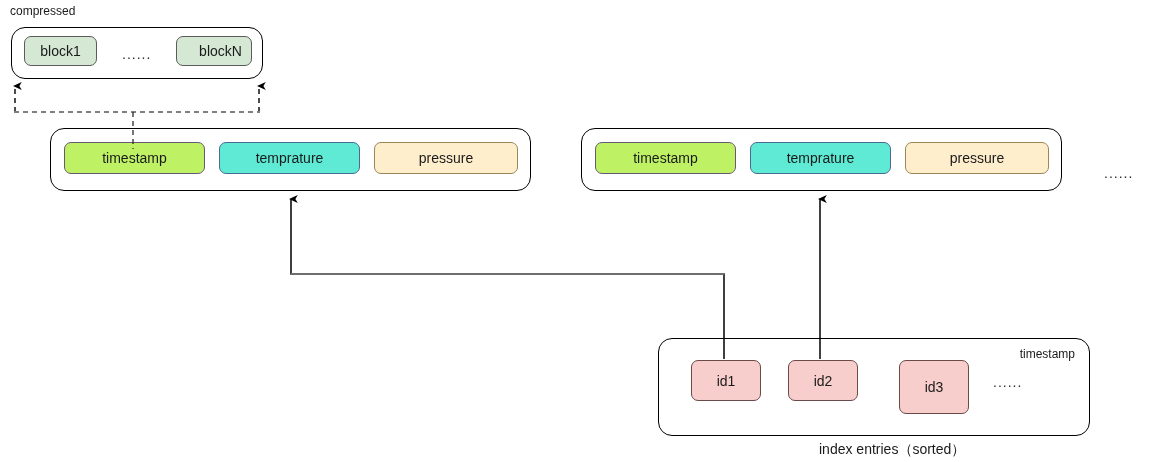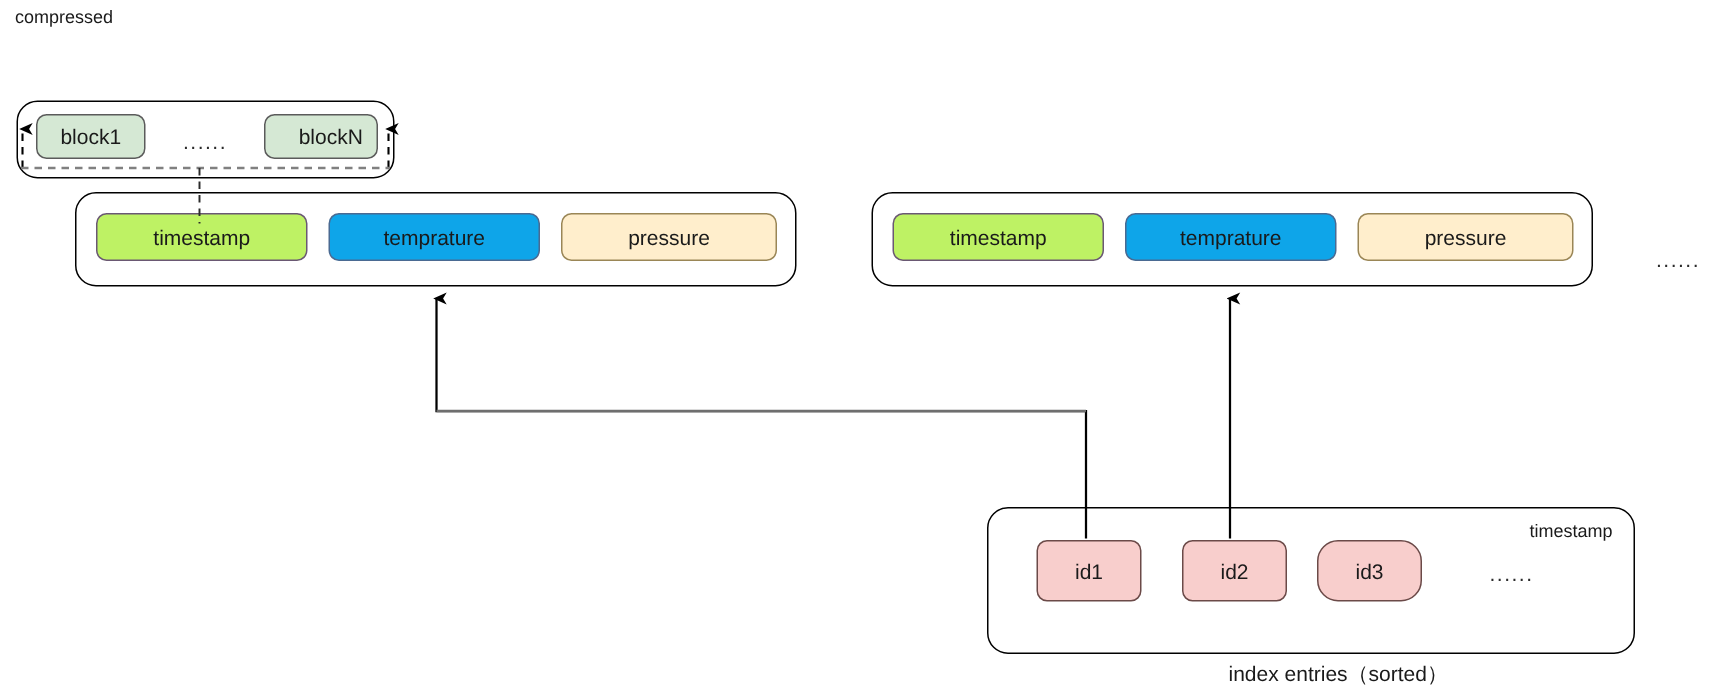--- a/index.html
+++ b/index.html
@@ -39,21 +39,21 @@
     border-radius: 7px;
     display: flex;
     align-items: center;
     justify-content: center;
     font-size: 14px;
     color: #1a1a1a;
     white-space: nowrap;
   }
   .chip-green  { background: #d5e8d4; border-color: #5b5b5b; }
   .chip-purple { background: #bef264; border-color: #6a5873; }
-  .chip-blue   { background: #0ea5e9; border-color: #4a6a92; }
+  .chip-blue   { background: #5eead4; border-color: #4a6a92; }
   .chip-yellow { background: #ffeecc; border-color: #9a8656; }
   .chip-pink   { background: #f8cecc; border-color: #6b4a48; }
 
   .ellipsis {
     position: absolute;
     font-size: 14px;
     letter-spacing: 1px;
     color: #2b2b2b;
     white-space: nowrap;
   }
@@ -73,21 +73,21 @@
     pointer-events: none;
   }
 </style>
 </head>
 <body>
 
 <div id="canvas">
 
   <div class="lbl" style="left:10px; top:5px;">compressed</div>
 
-  <div class="container" style="left:11px; top:27px; width:252px; height:52px;margin-top:40px;">
+  <div class="container" style="left:11px; top:27px; width:252px; height:52px;">
     <div class="chip chip-green" style="left:12px; top:8px; width:73px; height:30px;">
       <span>block1</span>
     </div>
     <div class="ellipsis" style="left:110px; top:18px;">......</div>
     <div class="chip chip-green" style="left:164px; top:8px; width:76px; height:30px;padding-left:13px;">
       <span>blockN</span>
     </div>
   </div>
 
   <div class="container" style="left:50px; top:128px; width:481px; height:63px;">
@@ -117,21 +117,21 @@
   <div class="ellipsis" style="left:1104px; top:165px;">......</div>
 
   <div class="container" style="left:658px; top:338px; width:432px; height:98px;">
     <div class="lbl" style="left:0; top:0; position:absolute; right:14px; left:auto; top:9px;">timestamp</div>
     <div class="chip chip-pink" style="left:32px; top:21px; width:70px; height:41px;">
       <span>id1</span>
     </div>
     <div class="chip chip-pink" style="left:129px; top:21px; width:70px; height:41px;">
       <span>id2</span>
     </div>
-    <div class="chip chip-pink" style="left:219px; top:21px; width:70px; height:41px;border-radius:14px;">
+    <div class="chip chip-pink" style="left:240px; top:21px; width:70px; height:54px;">
       <span>id3</span>
     </div>
     <div class="ellipsis" style="left:334px; top:35px;">......</div>
   </div>
 
   <div class="caption" style="left:783px; top:441px;">index entries（sorted）</div>
 
   <svg class="wires" viewBox="0 0 1150 462" xmlns="http://www.w3.org/2000/svg">
     <defs>
       <marker id="arrowUp" markerWidth="10" markerHeight="10" refX="5" refY="2.2" orient="auto" markerUnits="userSpaceOnUse">

